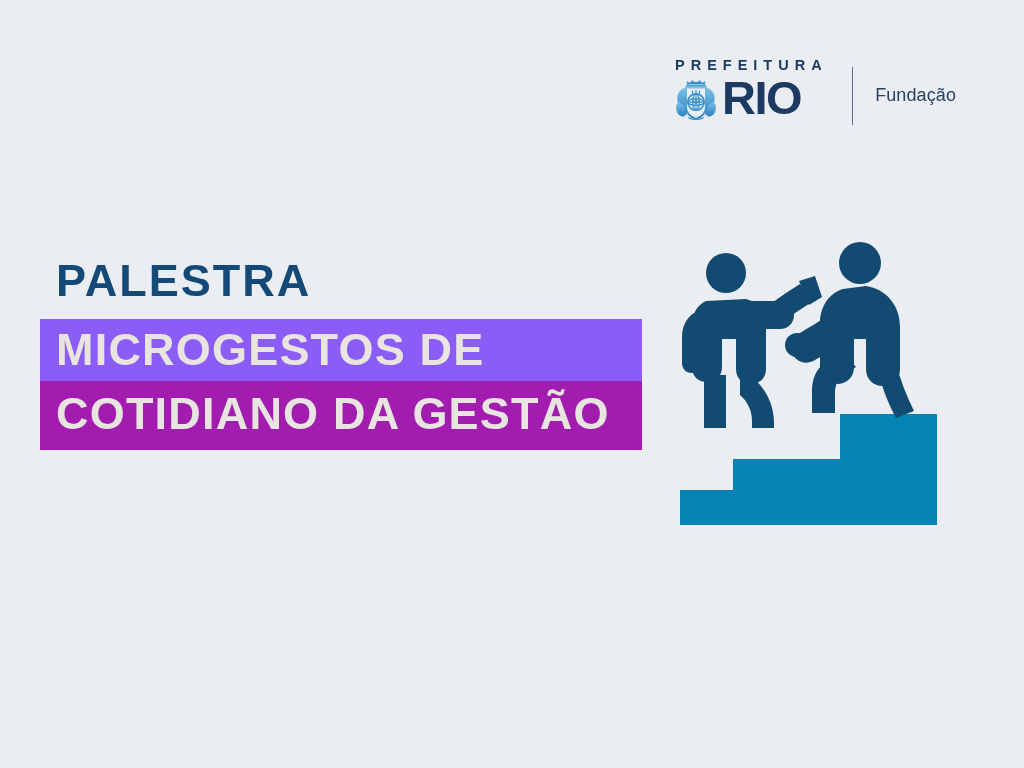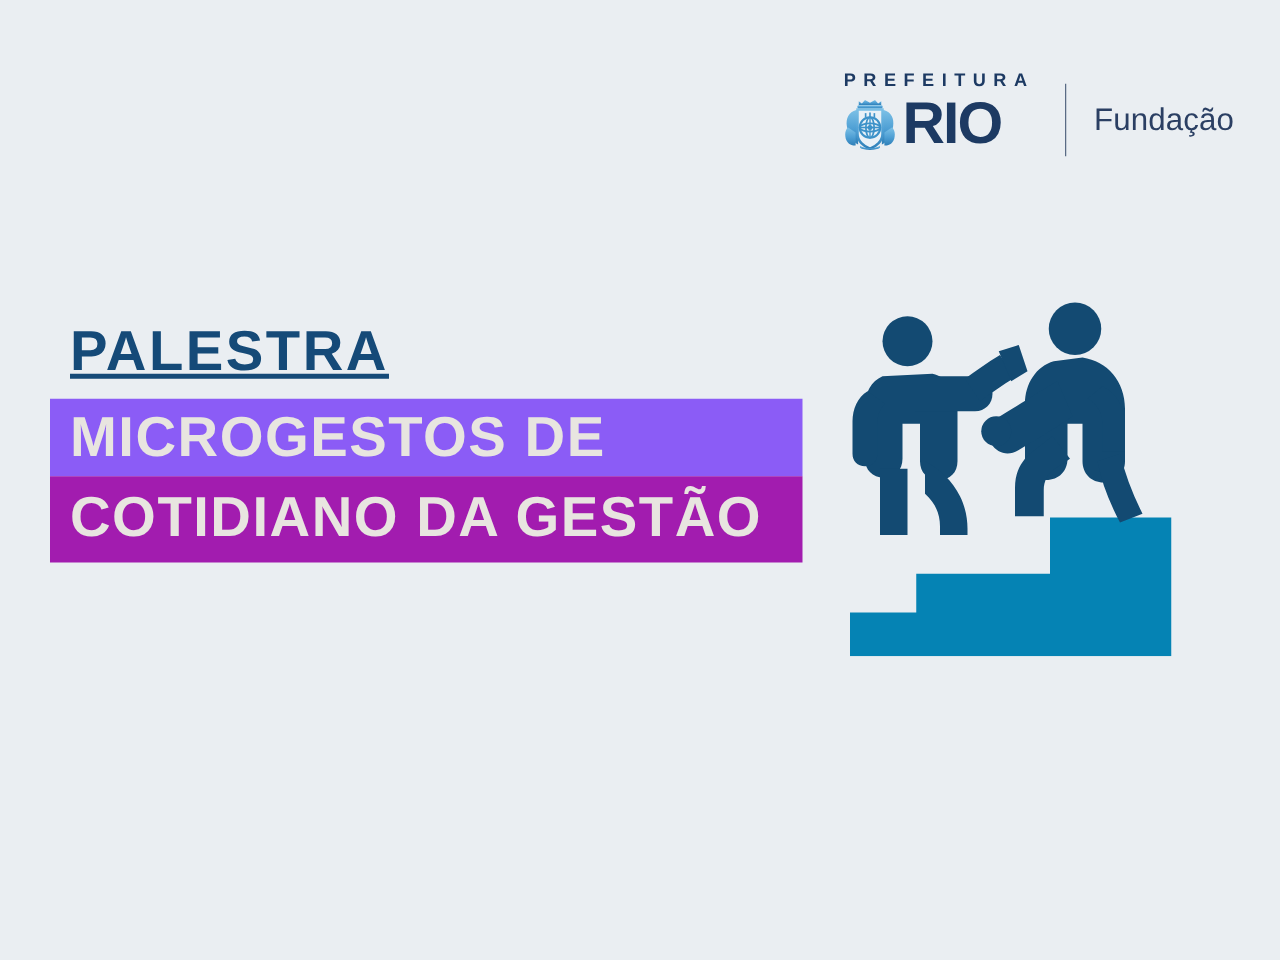--- a/index.html
+++ b/index.html
@@ -76,21 +76,21 @@
   .logo-divider {
     width: 1.5px;
     height: 58px;
     background: #5a6b85;
     margin: 0 22px 0 24px;
     flex: 0 0 1.5px;
   }
 
   .fundacao-text {
     font-family: "Liberation Sans", sans-serif;
-    font-size: 25px;
+    font-size: 18px;
     line-height: 1.28;
     color: #2b3f63;
     white-space: nowrap;
     letter-spacing: 0.1px;
   }
 
   
   .title-block {
     position: absolute;
     left: 40px;
@@ -101,21 +101,20 @@
   .kicker {
     font-family: "Liberation Sans", sans-serif;
     font-weight: bold;
     font-size: 45px;
     letter-spacing: 2.0px;
     color: #154a78;
     line-height: 1;
     padding: 0 0 0 16px;
     margin: 0 0 16px 0;
     white-space: nowrap;
-    text-decoration: underline;
   }
 
   .band {
     width: 602px;
     box-sizing: border-box;
     font-family: "Liberation Sans", sans-serif;
     font-weight: bold;
     font-size: 45px;
     letter-spacing: 1.2px;
     color: #e8e5e0;

